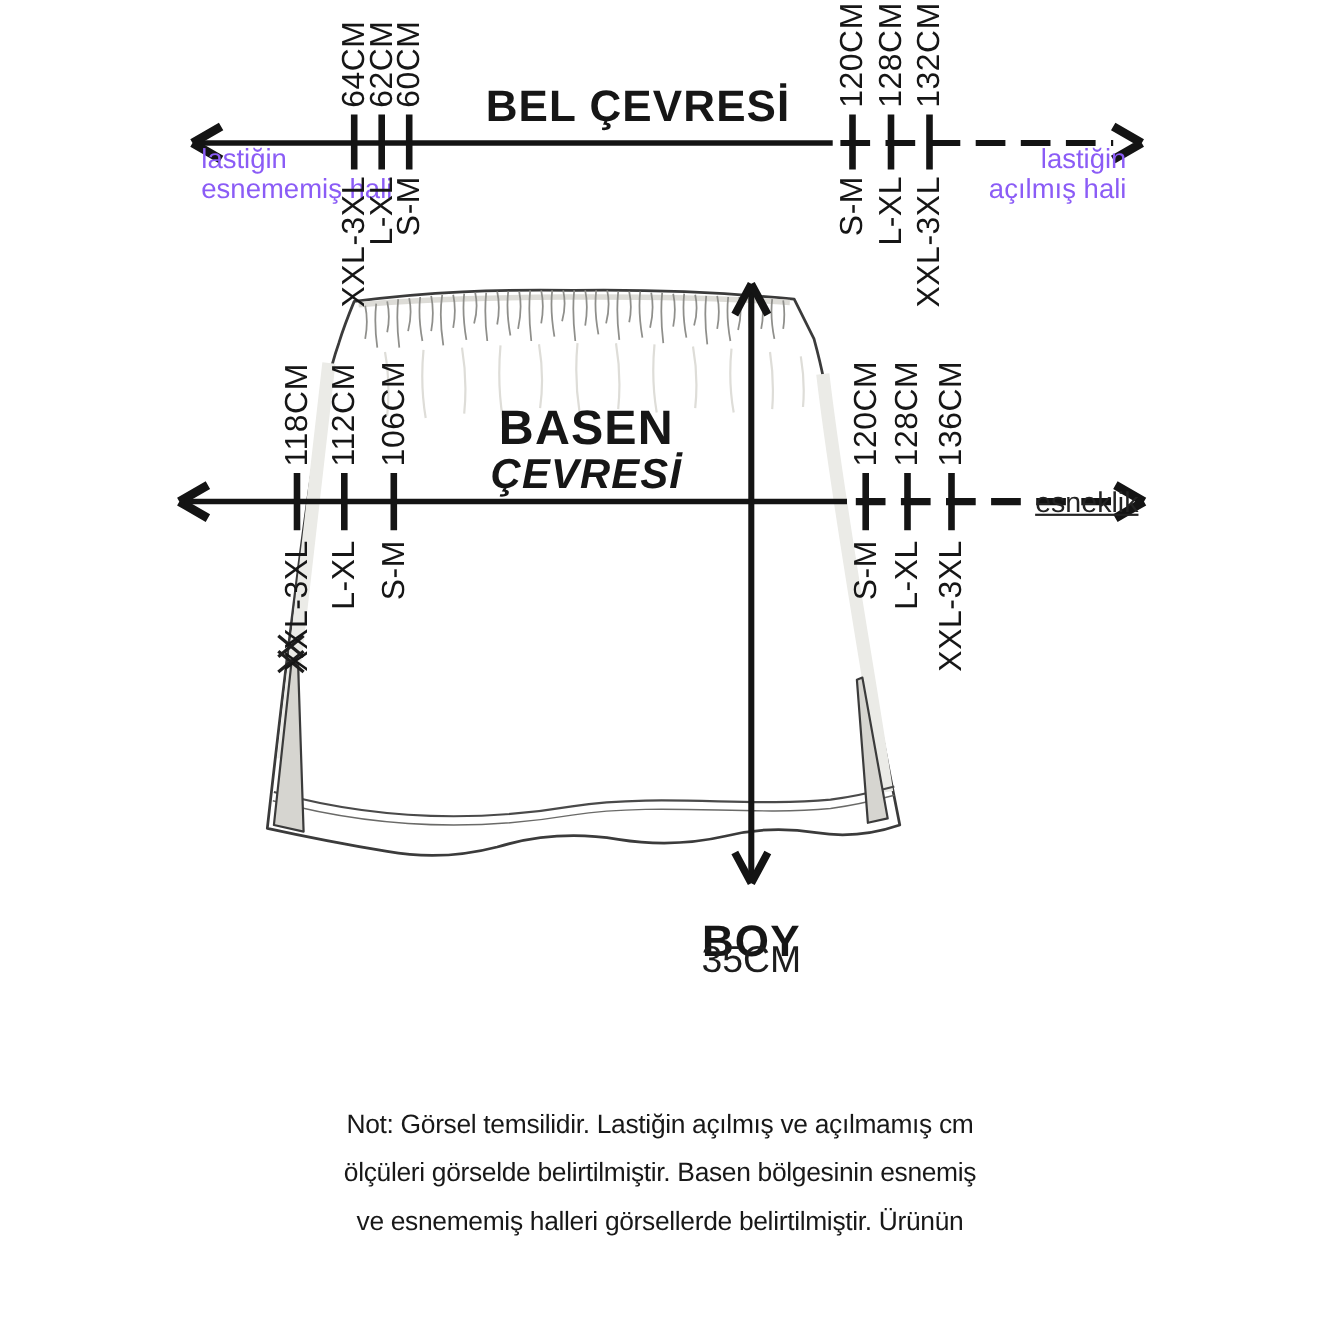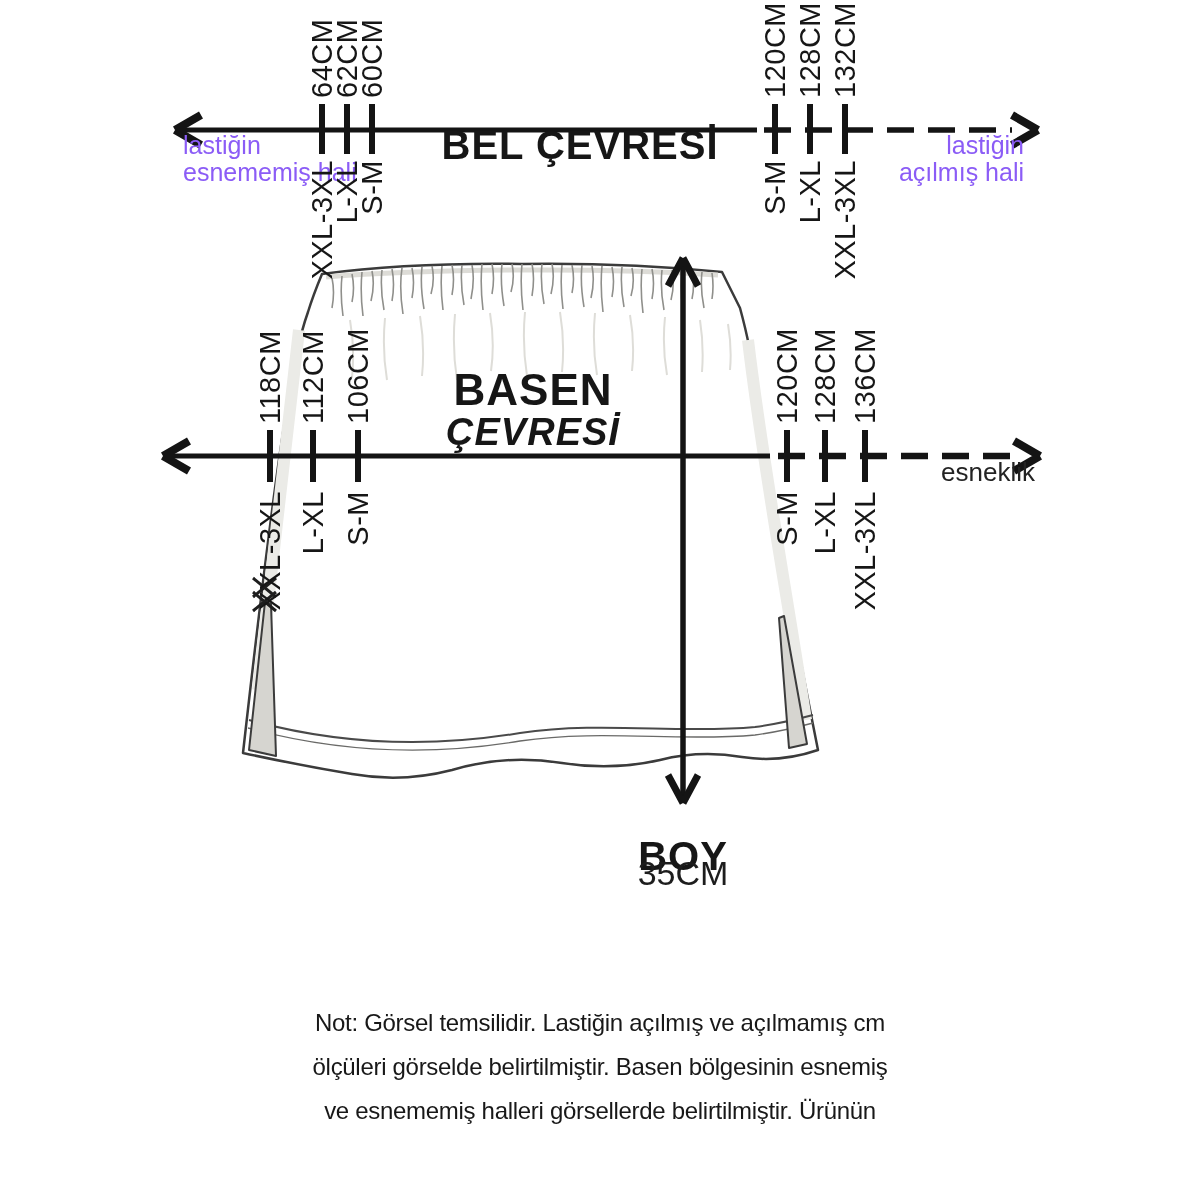--- a/index.html
+++ b/index.html
@@ -113,21 +113,21 @@
       <path d="M270,430 V482 M313,430 V482 M358,430 V482 M787,430 V482 M825,430 V482 M865,430 V482" stroke-width="6"></path>
     </g>
 
     <g stroke="#141414">
       <path d="M683,264 V797" stroke-width="5.5"></path>
       <path d="M683,258 L668,286 M683,258 L698,286" stroke-width="7" fill="none"></path>
       <path d="M683,803 L668,775 M683,803 L698,775" stroke-width="7" fill="none"></path>
     </g>
   </svg>
 
-  <div class="big-title" style="left:410px; top:75px; width:340px;margin-top:48px;">BEL ÇEVRESİ</div>
+  <div class="big-title" style="left:410px; top:75px; width:340px;">BEL ÇEVRESİ</div>
 
   <div class="caption" style="left:183px; top:132px;">
     <div>lastiğin</div>
     <div>esnememiş hali</div>
   </div>
 
   <div class="caption right" style="right:176px; top:132px;">
     <div>lastiğin</div>
     <div>açılmış hali</div>
   </div>
@@ -166,21 +166,21 @@
   <div class="vdown" style="left:795px; top:160px;">
       <span>L-XL</span>
     </div>
   <div class="vdown" style="left:830px; top:160px;">
       <span>XXL-3XL</span>
     </div>
 
   <div class="big-title" style="left:383px; top:365px; width:300px; font-size:44px;">BASEN</div>
   <div class="big-title" style="left:383px; top:411px; width:300px; font-size:38px;font-style:italic;">ÇEVRESİ</div>
 
-  <div class="small-label" style="left:903px; top:457px; width:170px;">esneklik</div>
+  <div class="small-label" style="left:903px; top:441px; width:170px;text-decoration:underline;">esneklik</div>
 
   <div class="vup" style="left:255px; top:424px;">
       <span>118CM</span>
     </div>
   <div class="vup" style="left:298px; top:424px;">
       <span>112CM</span>
     </div>
   <div class="vup" style="left:343px; top:424px;">
       <span>106CM</span>
     </div>

